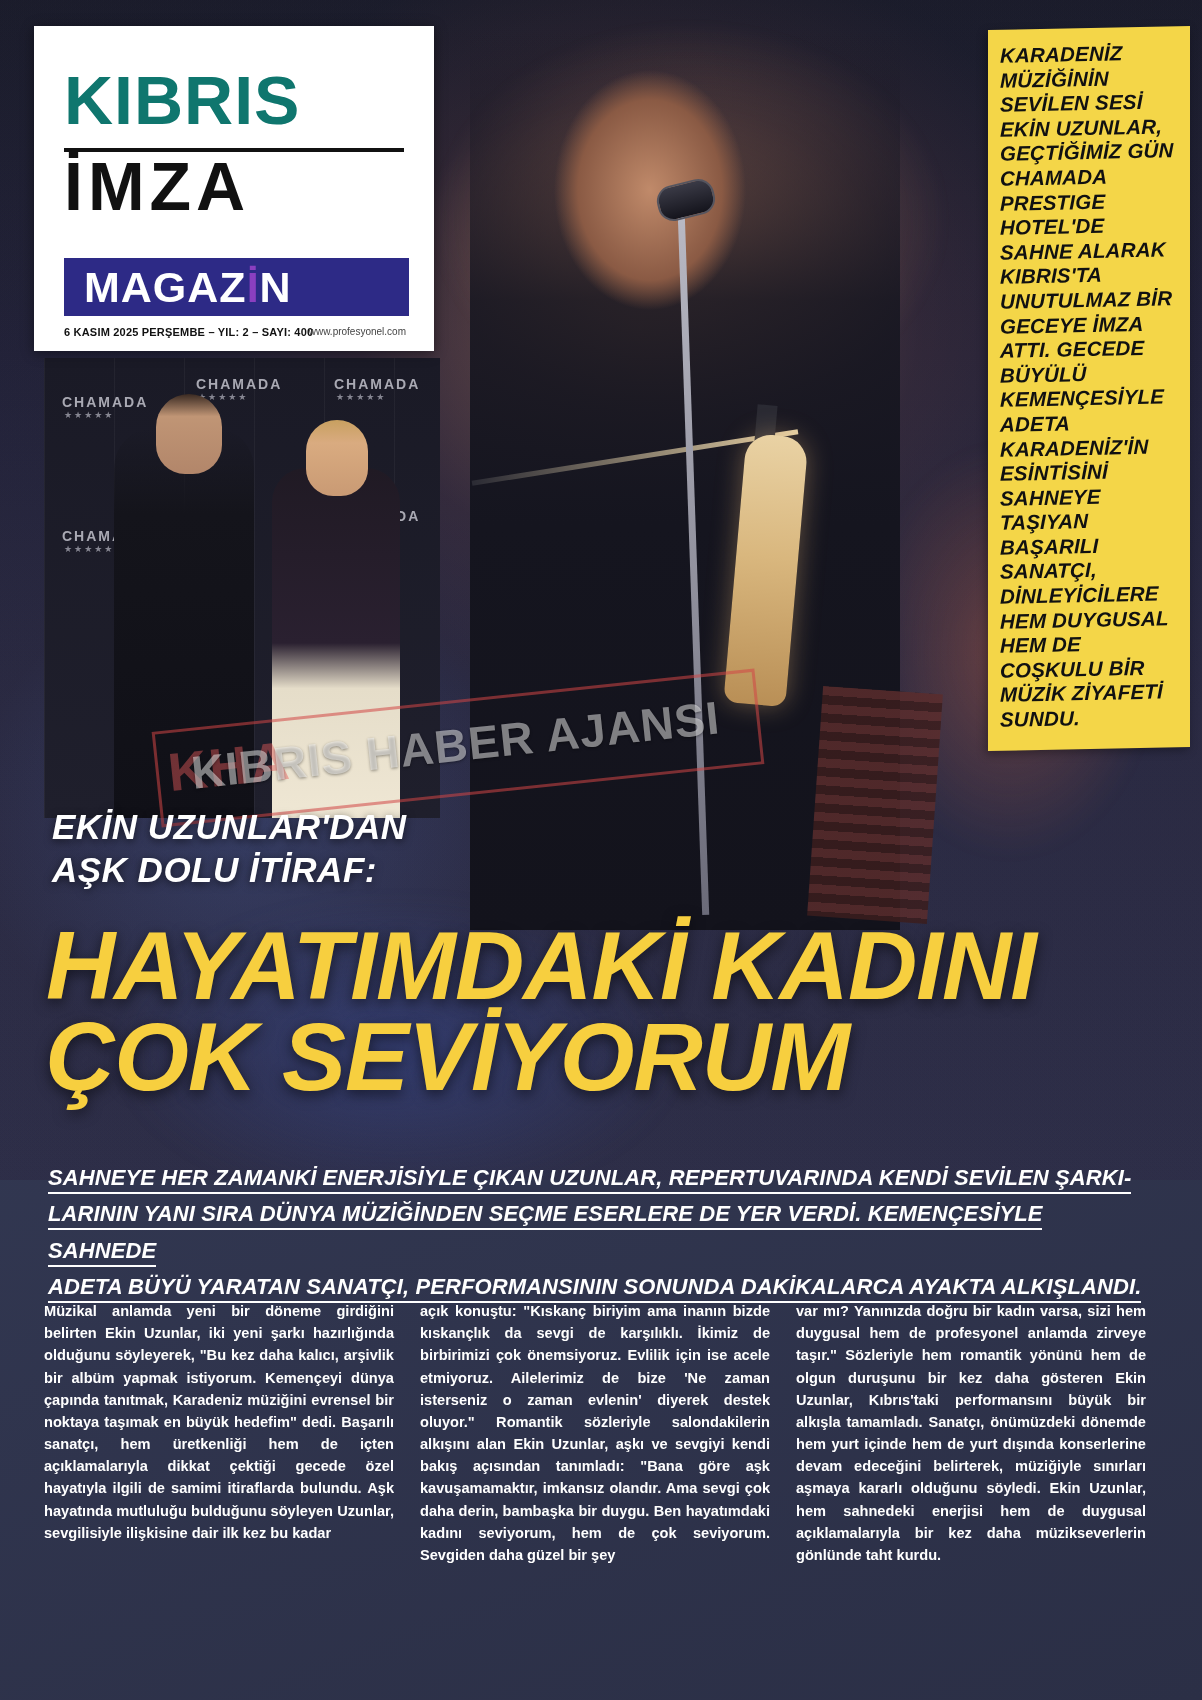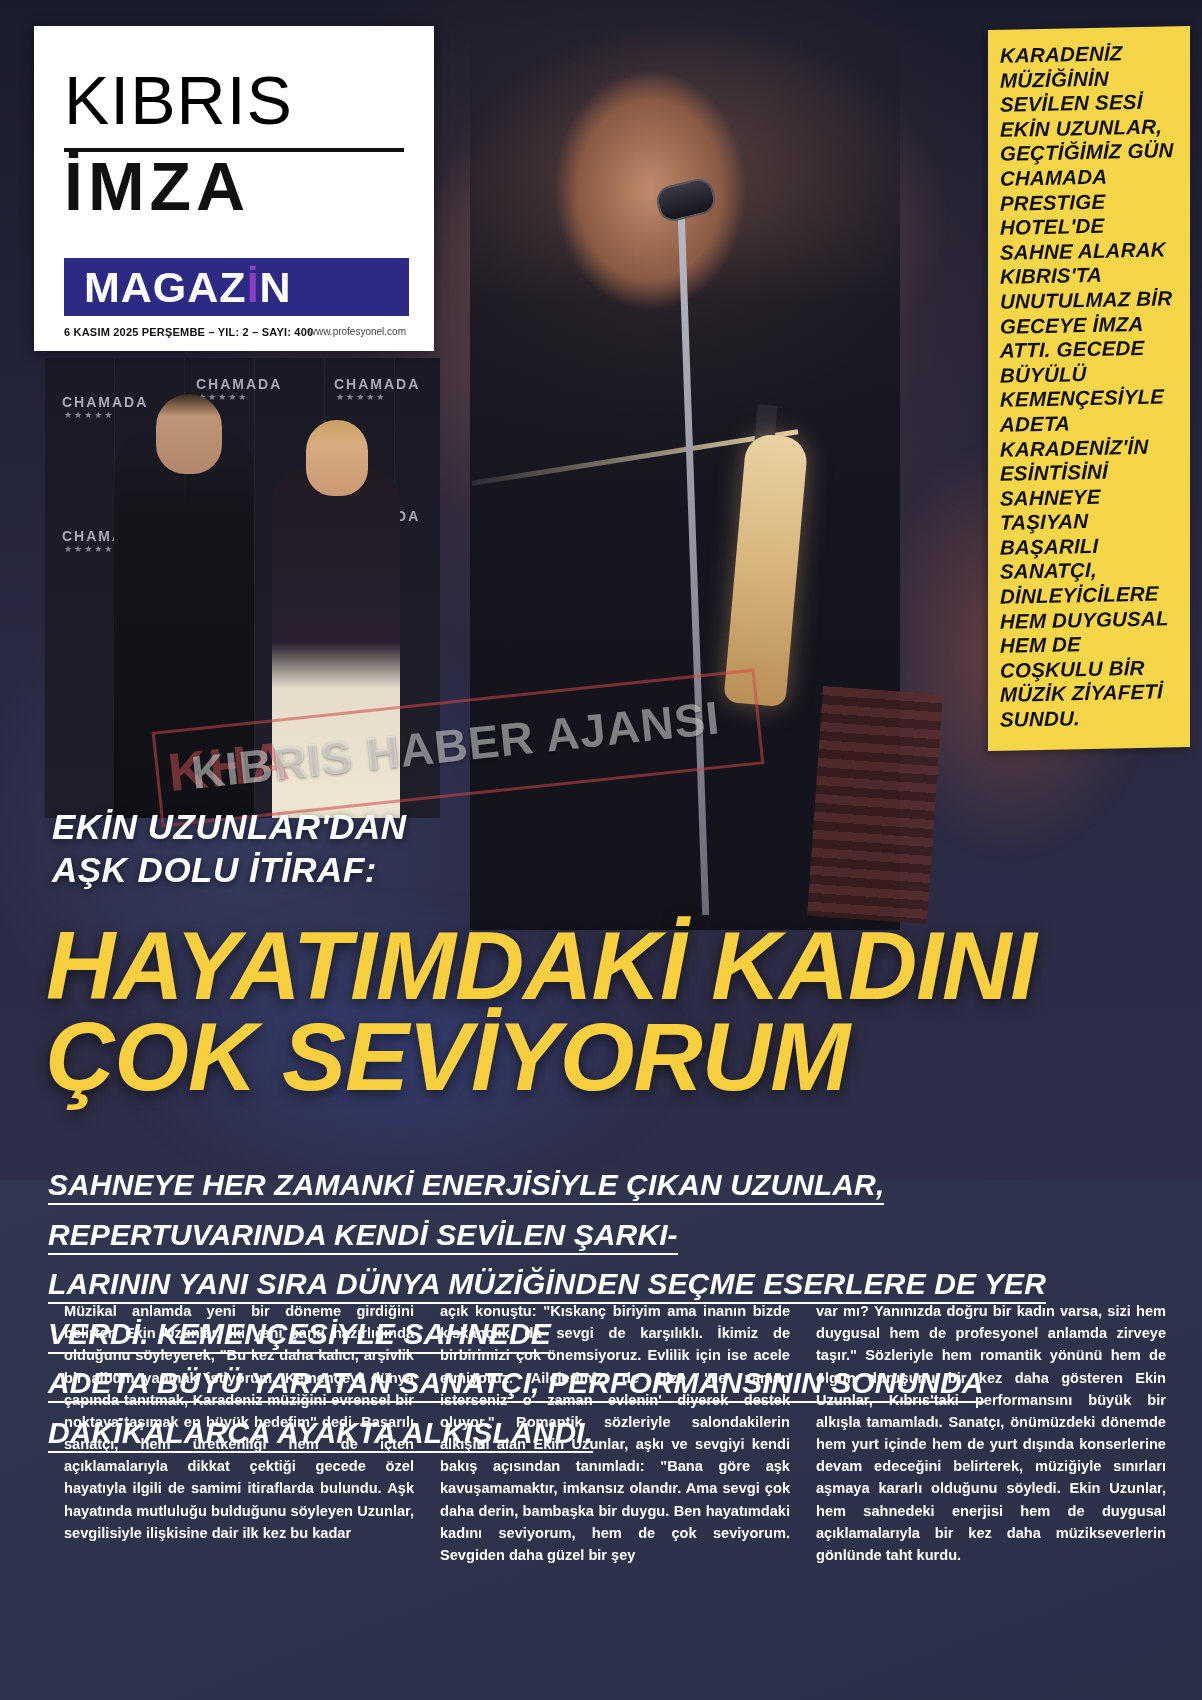--- a/index.html
+++ b/index.html
@@ -130,22 +130,22 @@
 
   
   .masthead {
     position: absolute; left: 34px; top: 26px; width: 400px; height: 325px;
     background: #ffffff;
     box-shadow: 0 2px 12px rgba(0,0,0,0.45);
   }
   .mh-kibris {
     position: absolute; left: 30px; top: 42px;
     font-family: "Liberation Sans", sans-serif;
-    font-weight: normal; font-size: 68px; letter-spacing: 1px;
-    color: #000000; line-height: 0.96;
+    font-weight: bold; font-size: 68px; letter-spacing: 1px;
+    color: #0f766e; line-height: 0.96;
   }
   .mh-rule {
     position: absolute; left: 30px; top: 122px; width: 340px; height: 4px; background: #111;
   }
   .mh-turk {
     position: absolute; left: 30px; top: 126px;
     font-weight: bold; font-size: 68px; letter-spacing: 5px;
     color: #111; line-height: 1.0;
   }
   .mh-magazin-wrap {
@@ -199,28 +199,28 @@
     color: #f7cf3f; font-weight: bold; font-style: italic;
     font-size: 96px; line-height: 0.95; letter-spacing: -1px;
     text-transform: uppercase;
     text-shadow: 0 4px 14px rgba(0,0,0,0.55);
   }
 
   
   .summary {
     position: absolute; left: 48px; top: 1160px; width: 1104px;
     color: #ffffff; font-weight: bold; font-style: italic;
-    font-size: 30px; line-height: 1.65; letter-spacing: 0.1px;
+    font-size: 22px; line-height: 1.65; letter-spacing: 0.1px;
     text-transform: uppercase;
   }
   .summary span { border-bottom: 2px solid #ffffff; padding-bottom: 2px; }
 
   
   .body-cols {
-    position: absolute; left: 64px; top: 1300px; width: 1104px; height: 360px;
+    position: absolute; left: 44px; top: 1300px; width: 1104px; height: 360px;
     display: flex; gap: 26px;
   }
   .col {
     width: 350px;
     color: #ffffff;
     font-size: 14.6px;
     line-height: 1.52;
     font-weight: bold;
     text-align: justify;
   }

